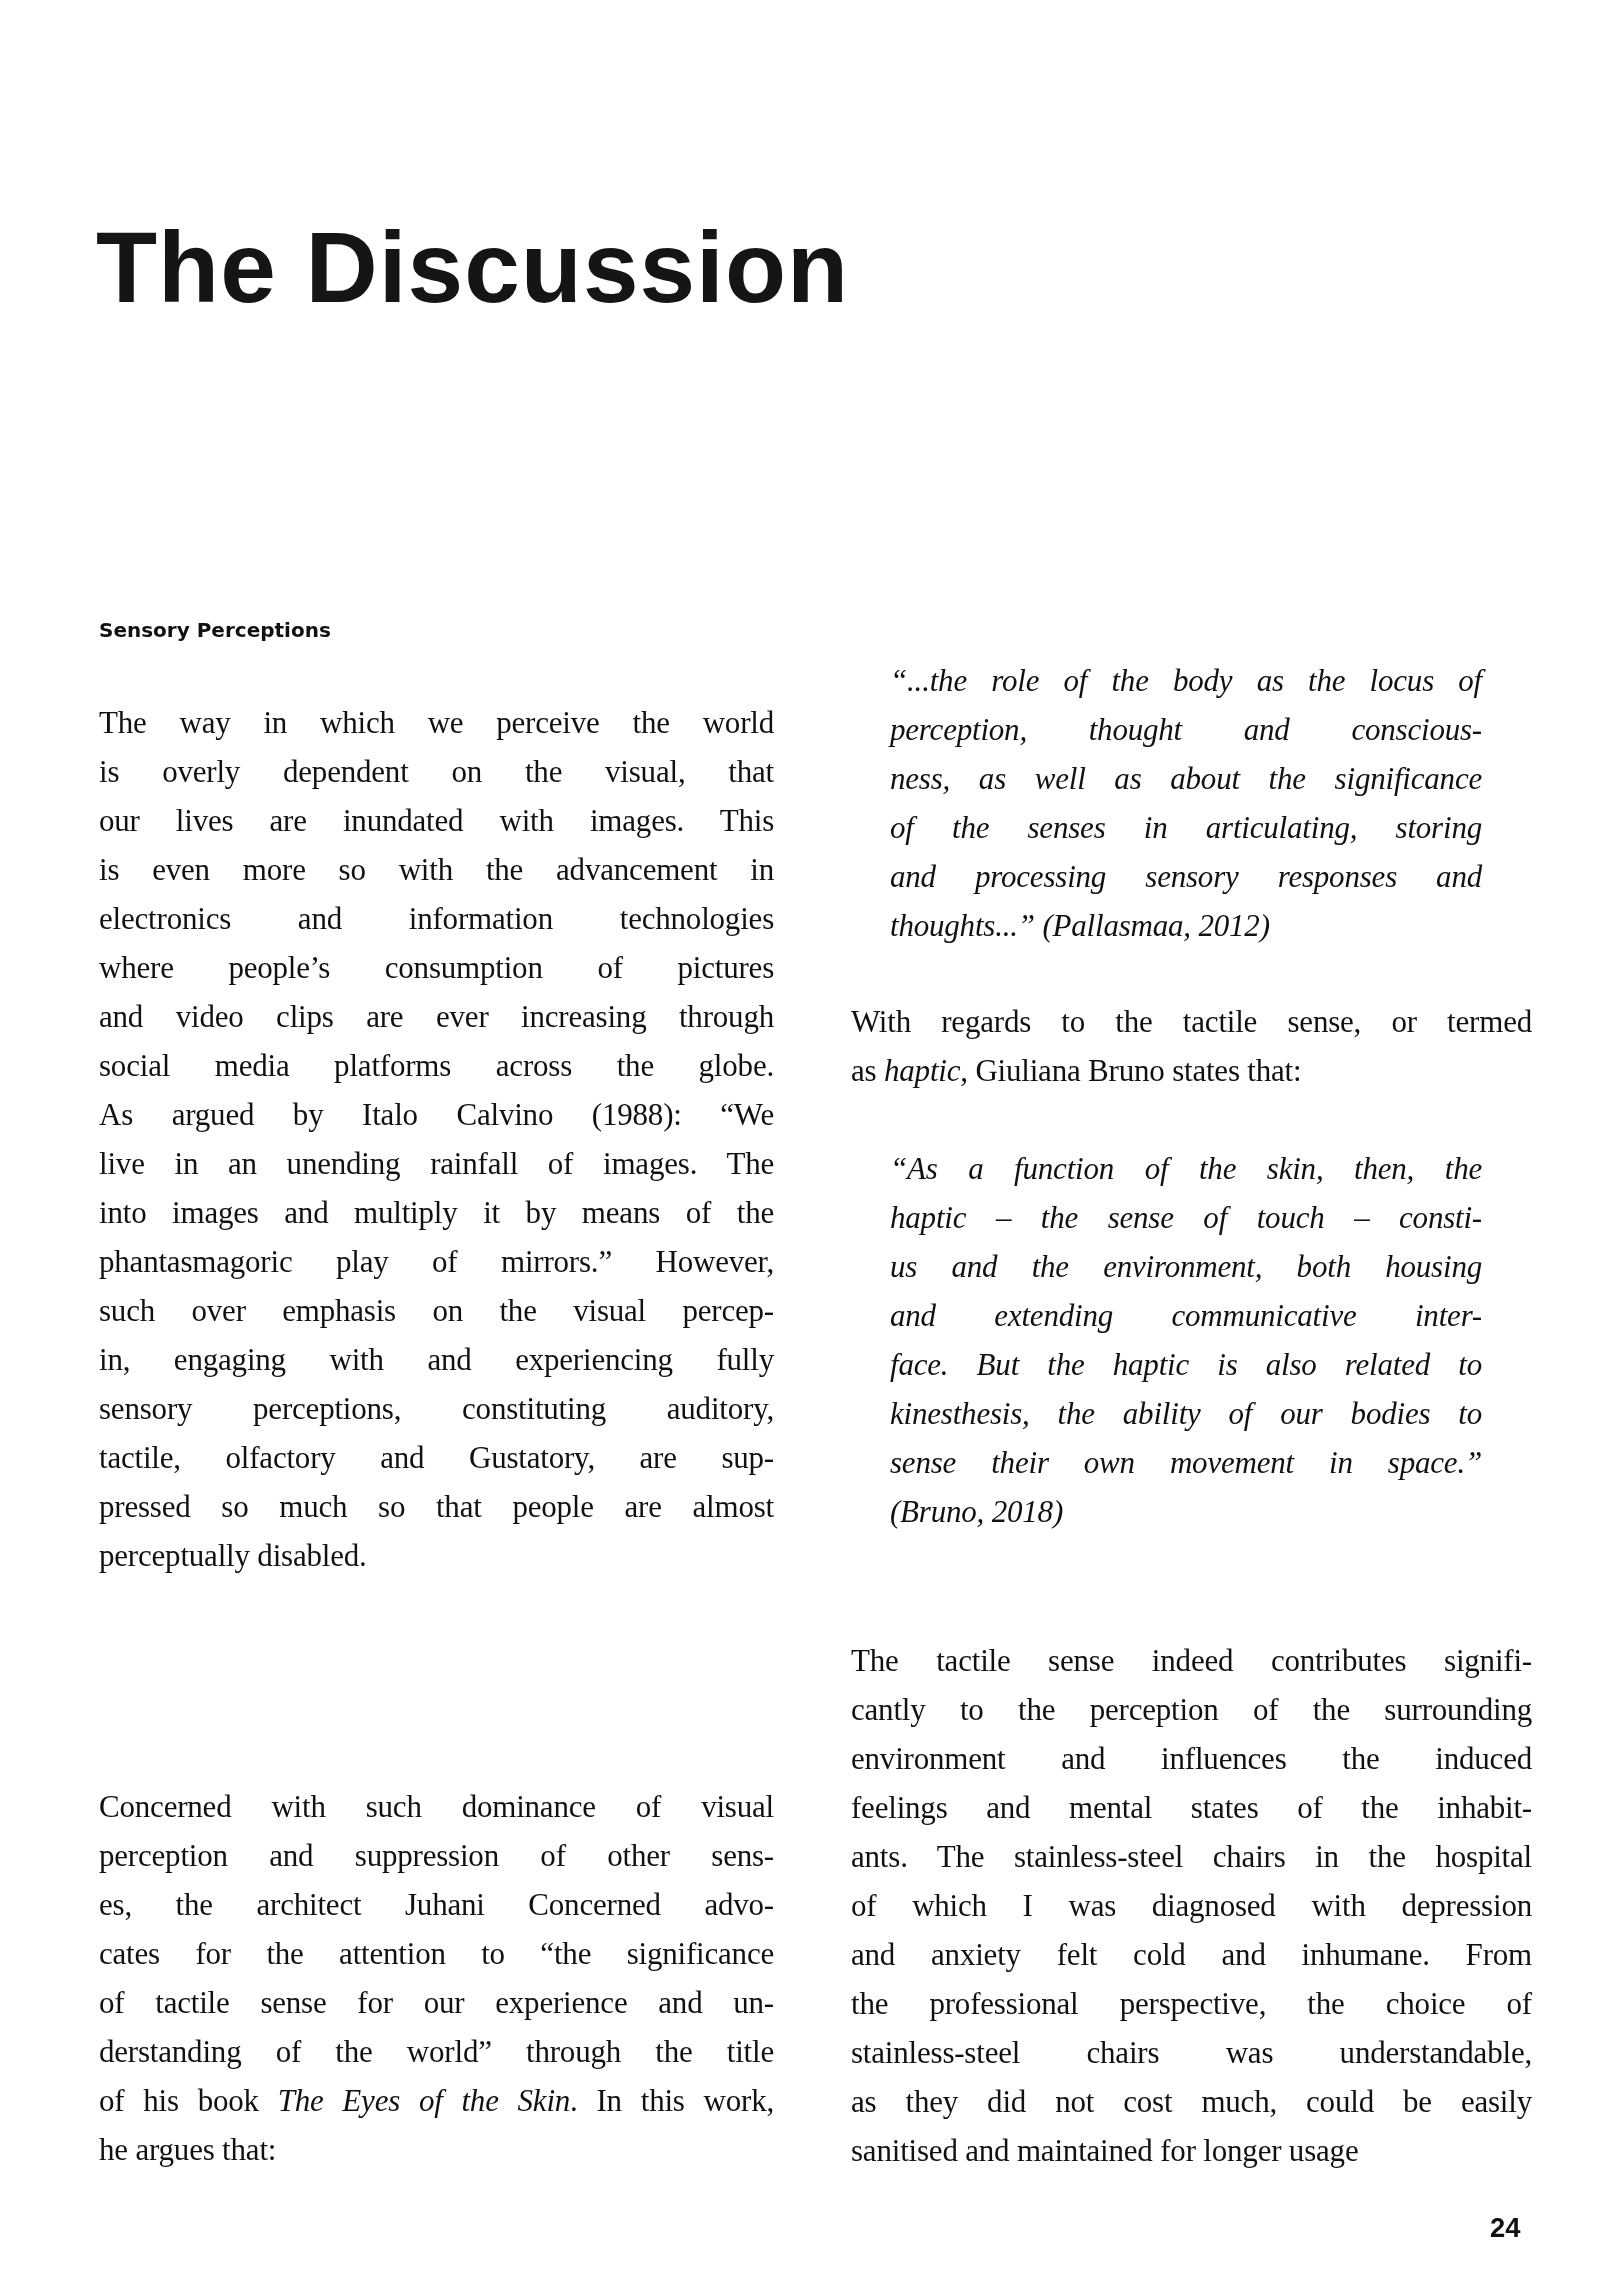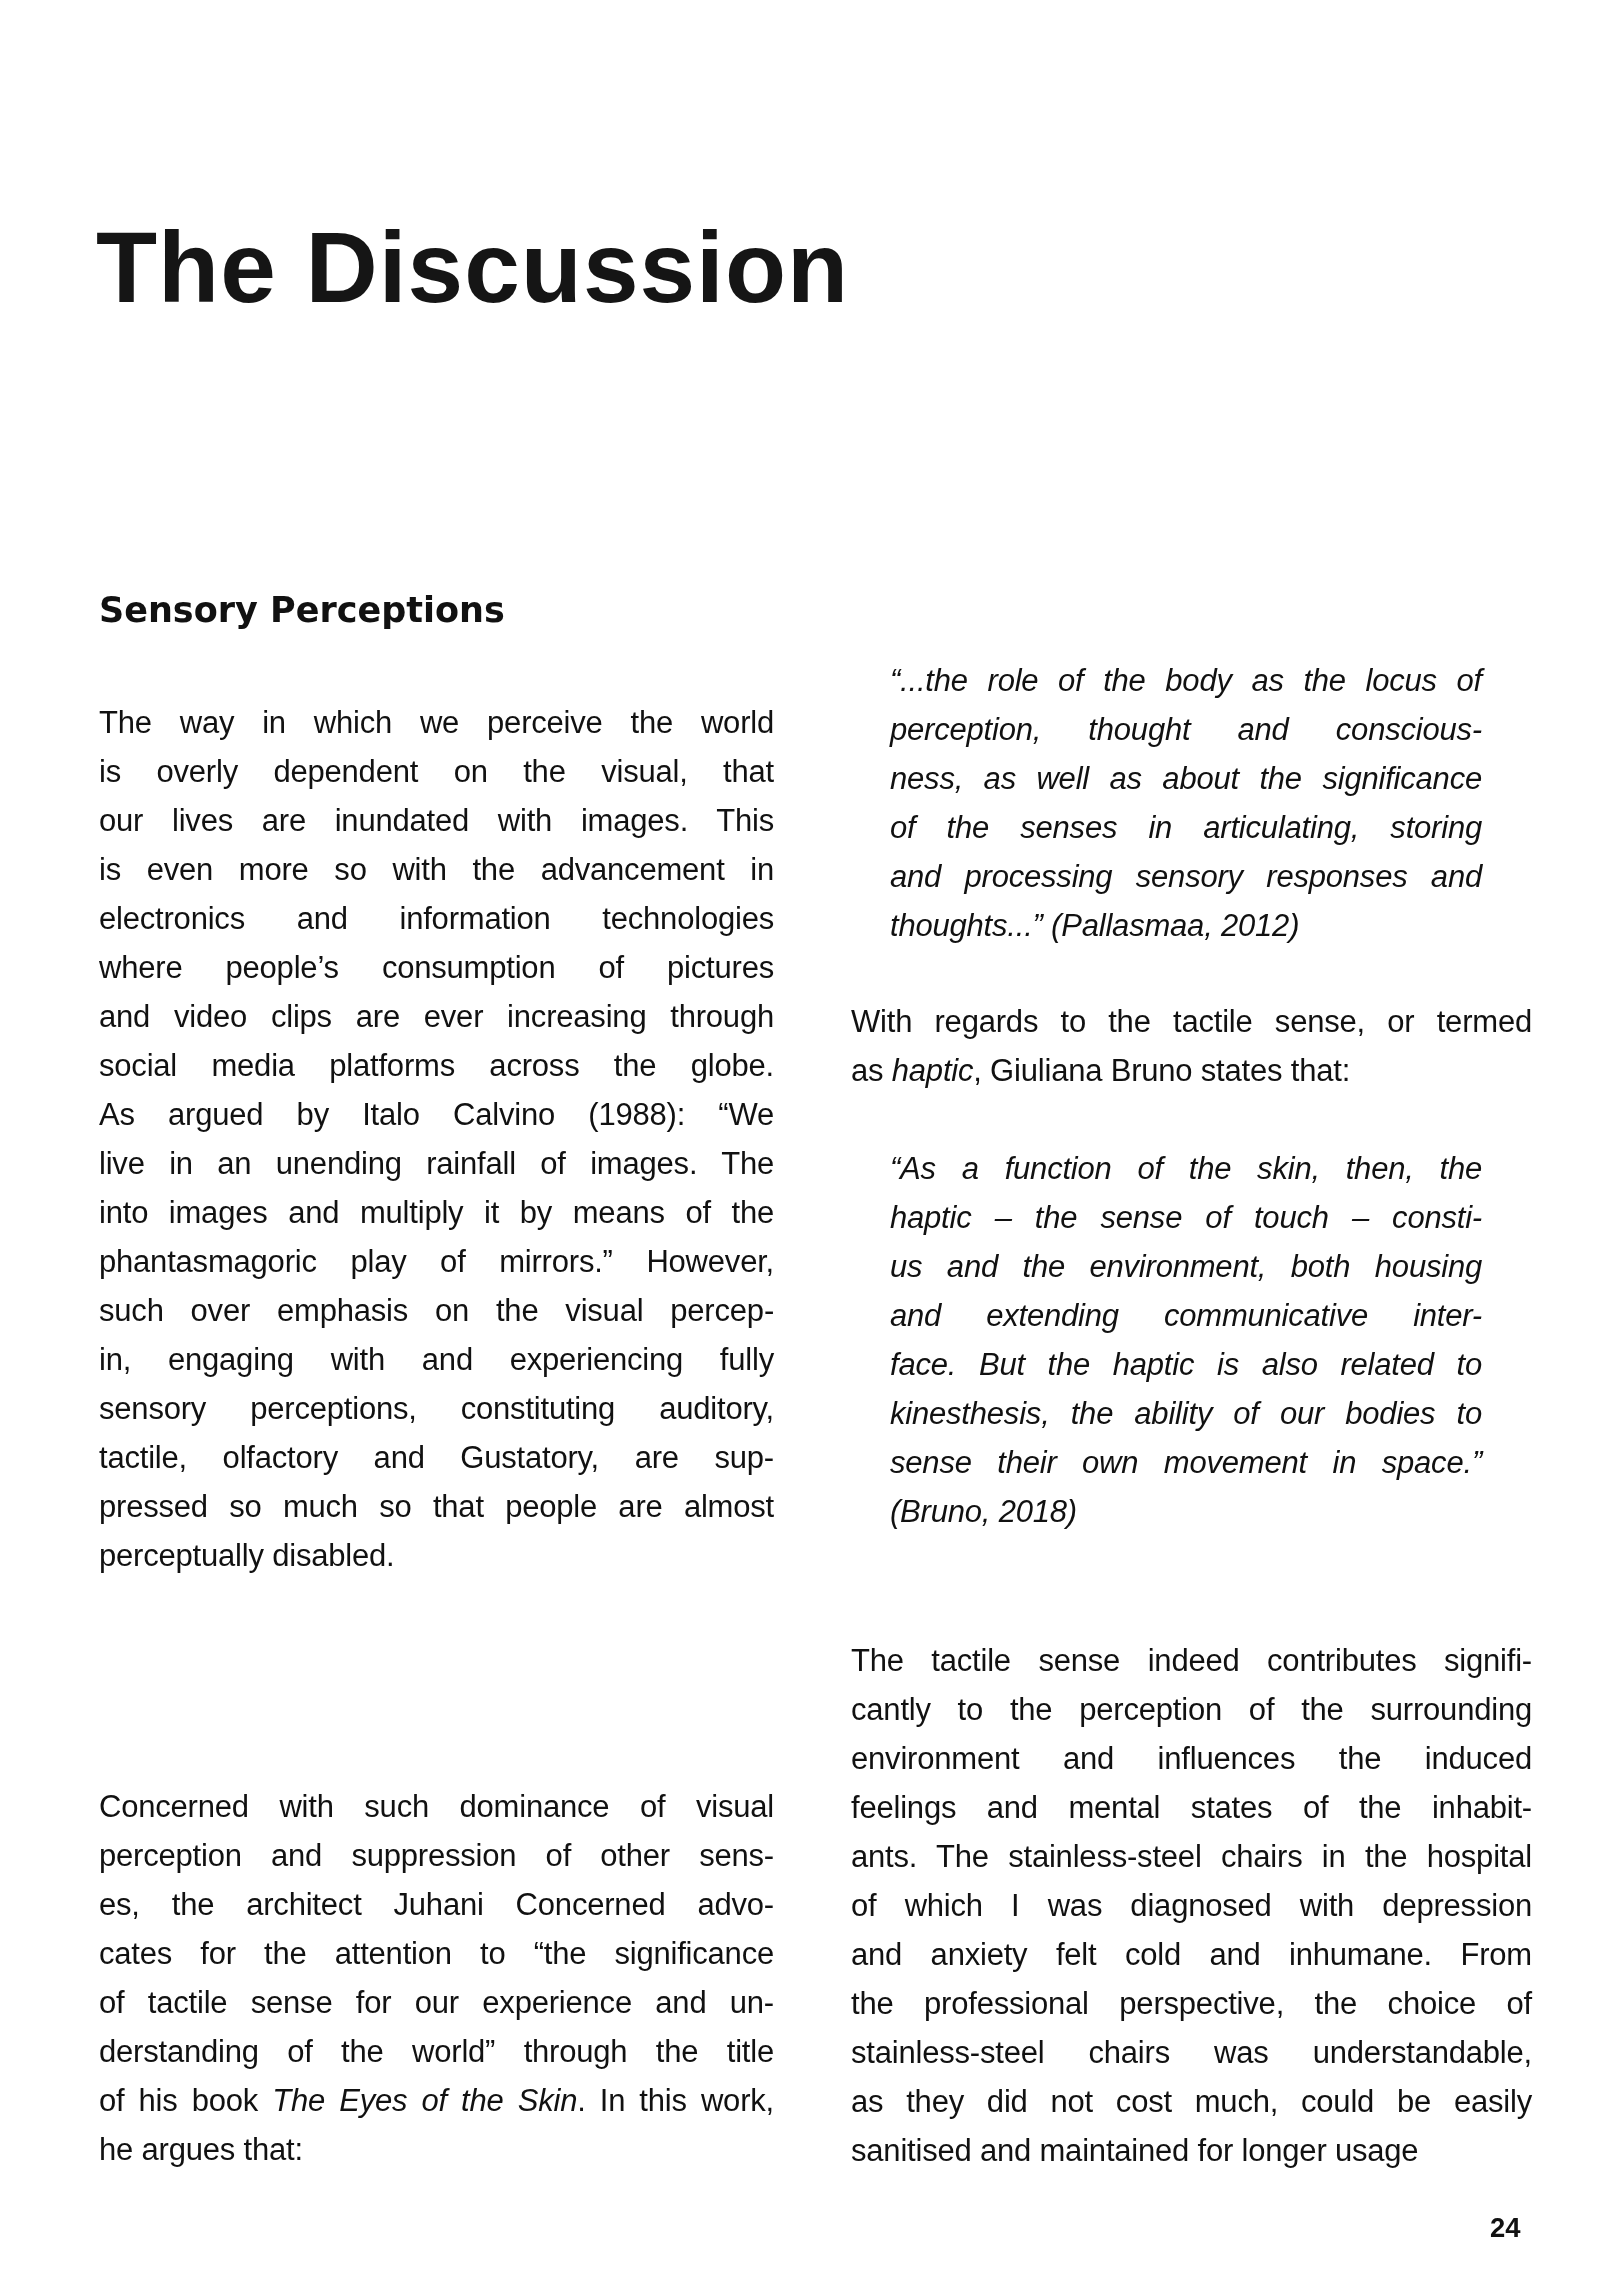--- a/index.html
+++ b/index.html
@@ -1,29 +1,29 @@
 <!DOCTYPE html>
 <html><head>
 <meta charset="utf-8">
 <style>
   html, body { margin: 0; padding: 0; background: #ffffff; }
   body { width: 1621px; height: 2293px; position: relative; overflow: hidden;
          font-family: "DejaVu Sans", "Liberation Sans", sans-serif; color: #111111; }
   .page-title { position: absolute; left: 96px; top: 208px; margin: 0;
                 font-family: "Liberation Sans", sans-serif; font-weight: 700;
                 font-size: 100px; line-height: 118px; letter-spacing: 1px; color: #151515; white-space: nowrap; }
-  .section-heading { position: absolute; left: 99px; top: 588px; margin: 0;
+  .section-heading { position: absolute; left: 99px; top: 608px; margin: 0;
                 font-family: "DejaVu Sans", sans-serif; font-weight: 700;
-                font-size: 35px; line-height: 45px; color: #111; white-space: nowrap; }
+                font-size: 20px; line-height: 45px; color: #111; white-space: nowrap; }
   .block { position: absolute; }
   .line { display: block; height: 49px; line-height: 49px; font-size: 31px; white-space: nowrap;
           text-align: justify; text-align-last: justify; font-weight: 300; letter-spacing: -0.2px; }
   .line.last { text-align-last: left; }
   .quote .line { font-style: italic; }
-  .body-font { font-family: Liberation Sans, sans-serif; }
+  .body-font { font-family: Liberation Serif, serif; }
   .page-number { position: absolute; left: 1490px; top: 2211px; margin: 0;
                  font-family: "Liberation Sans", sans-serif; font-weight: 700;
                  font-size: 27.4px; line-height: 33px; color: #111; }
   i.em { font-style: italic; }
 </style>
 </head>
 <body>
 
 <h1 class="page-title">The Discussion</h1>
 

